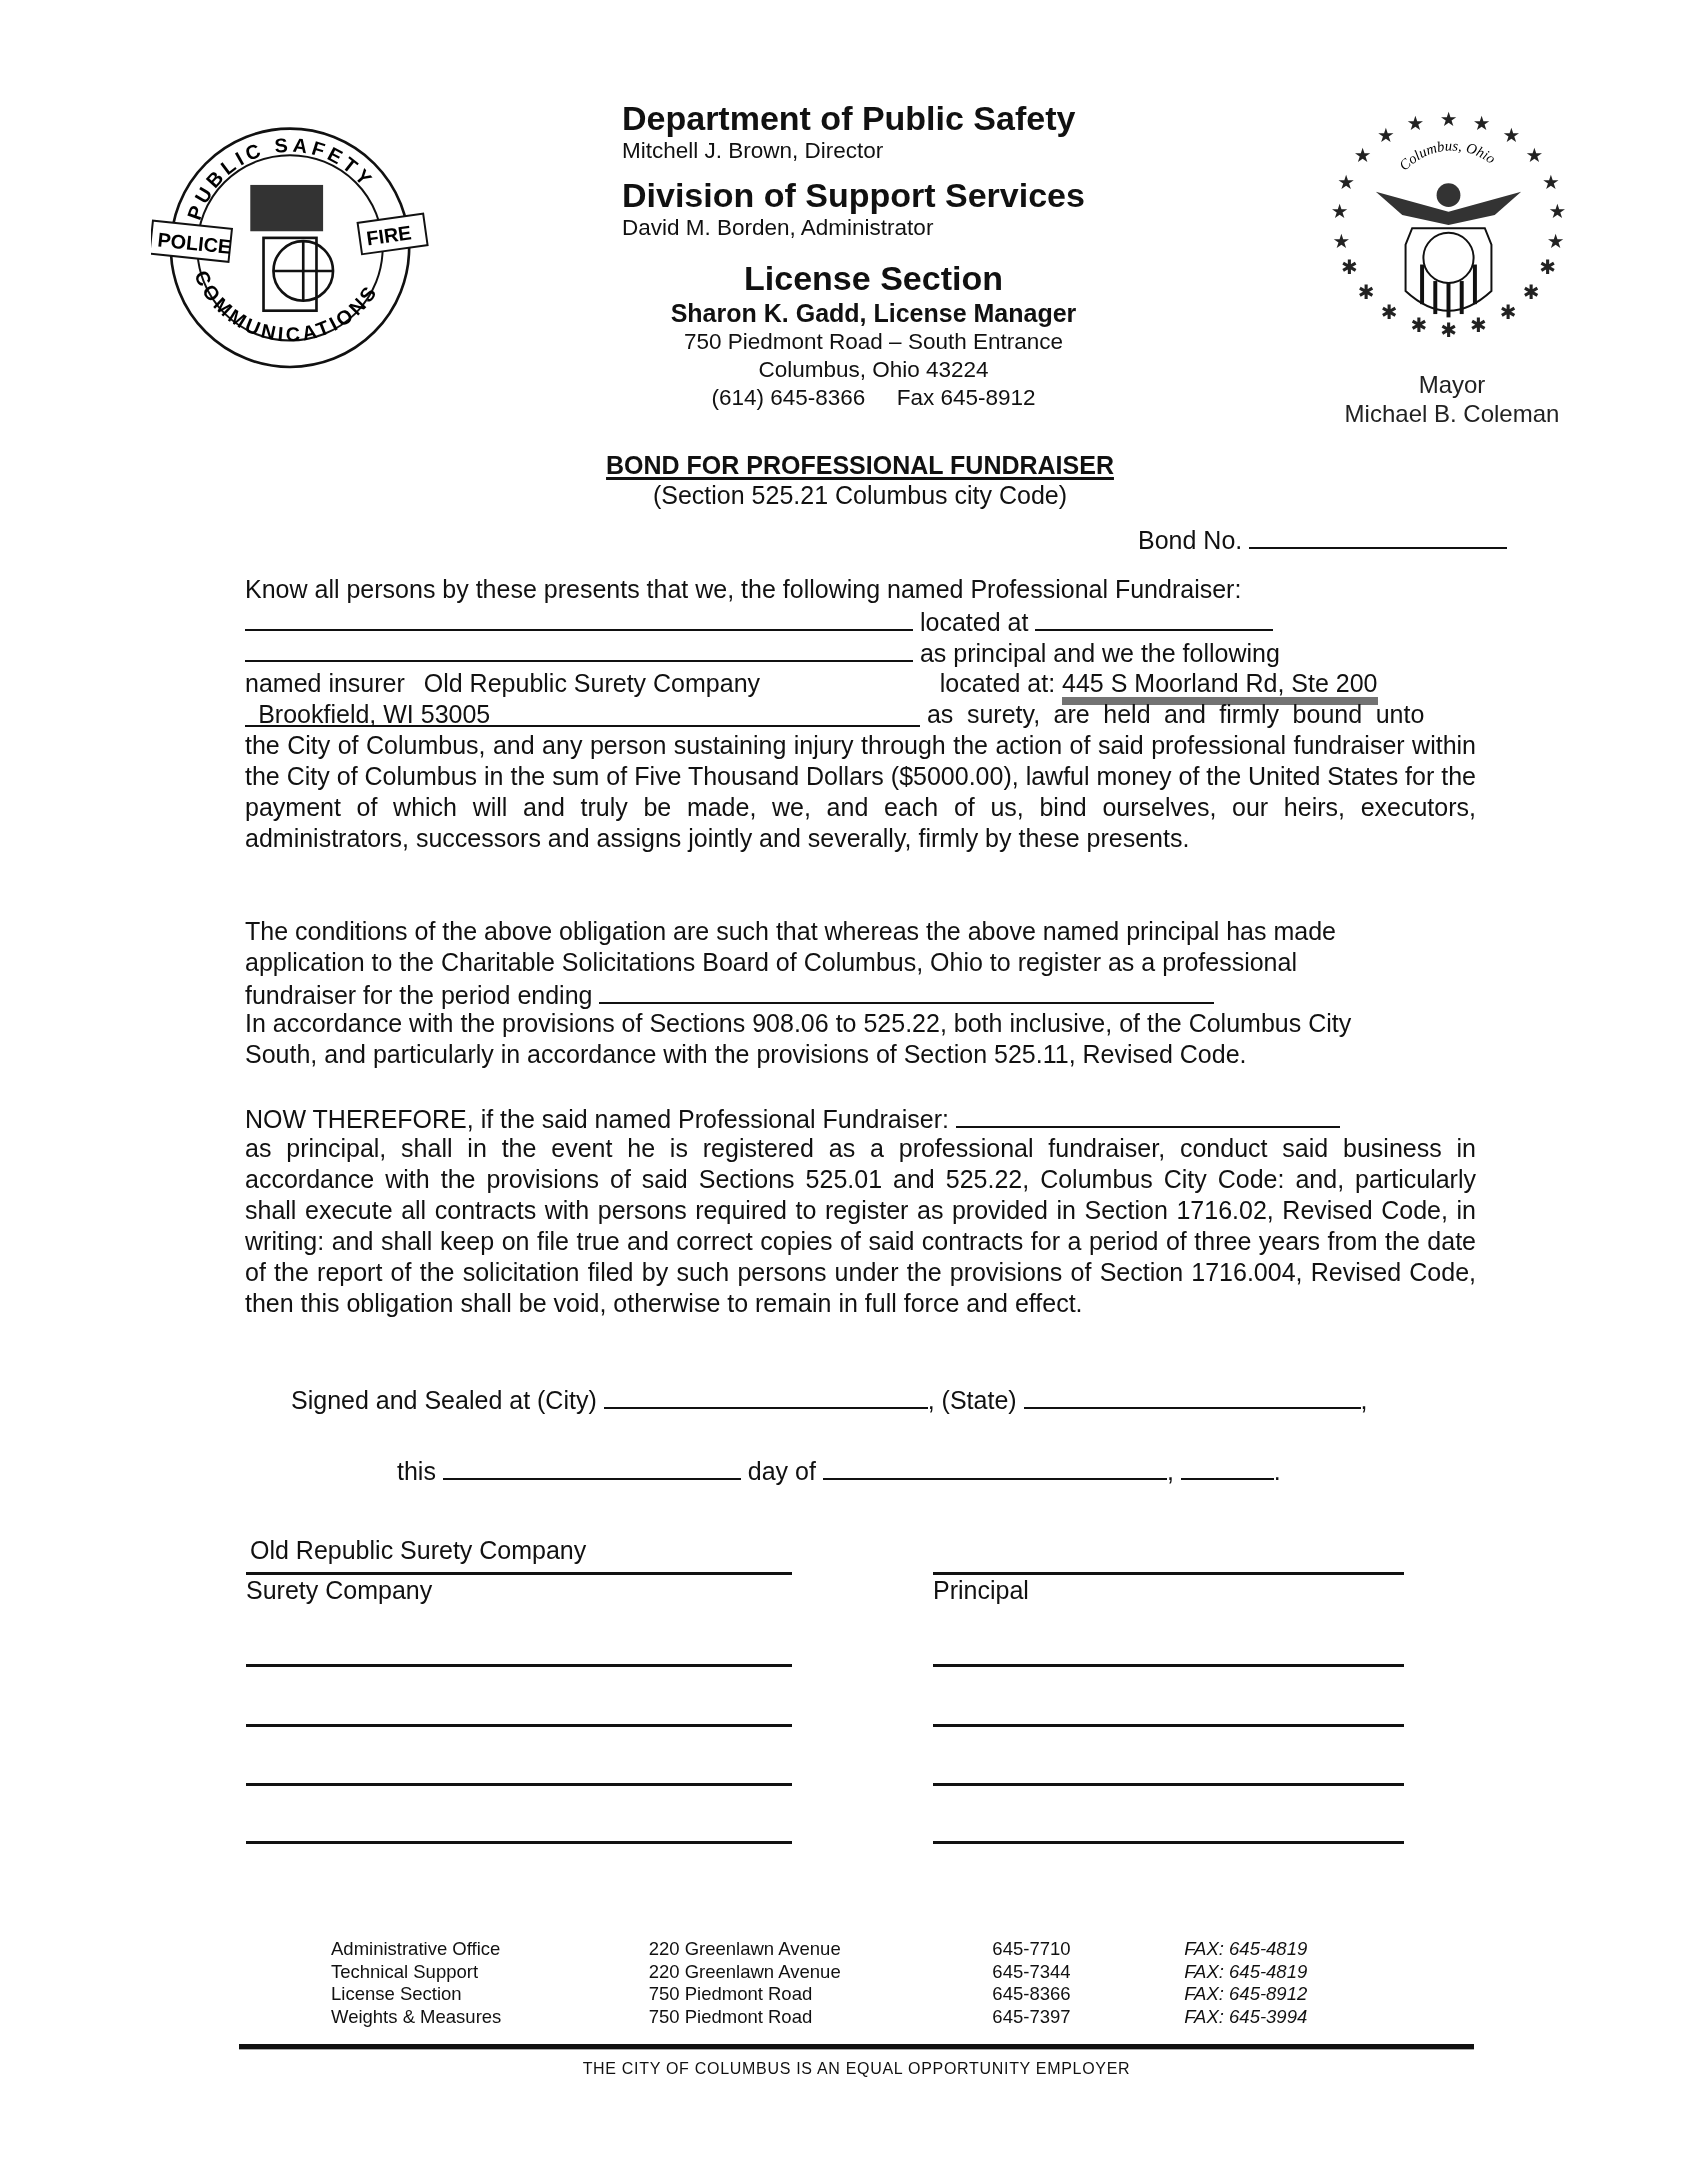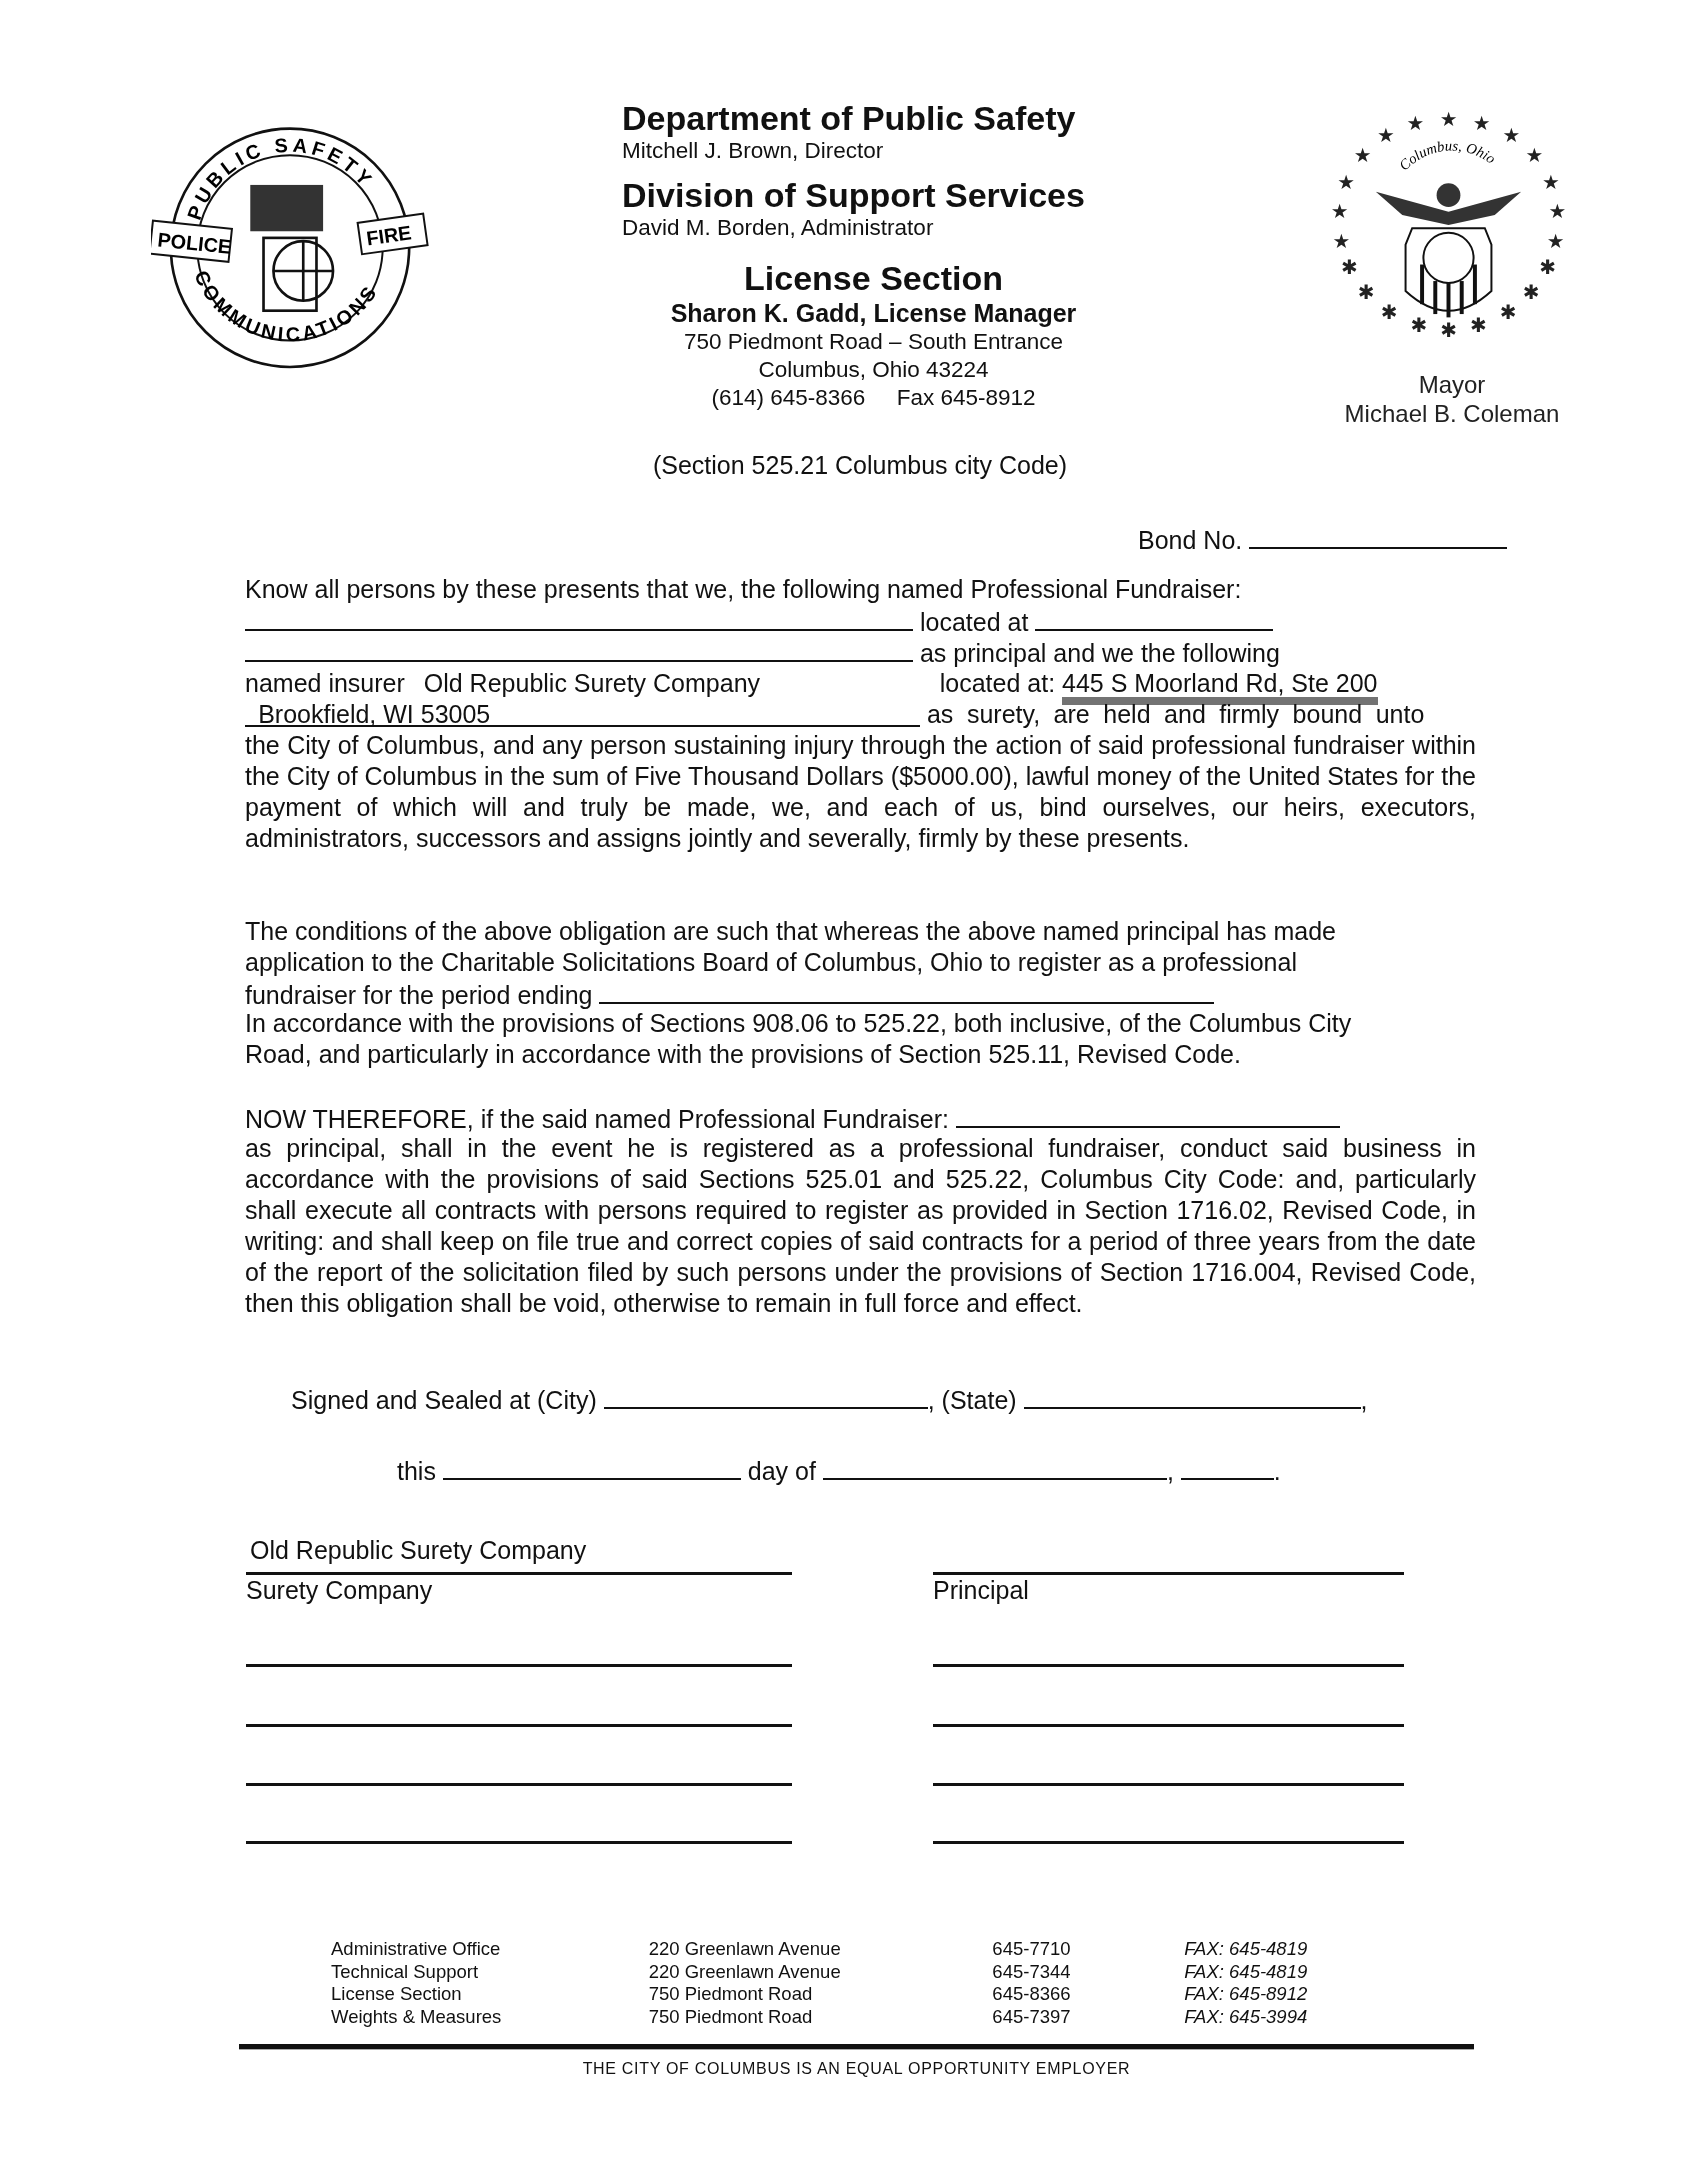--- a/index.html
+++ b/index.html
@@ -118,20 +118,21 @@
       <line x1="230" y1="240" x2="230" y2="300"></line>
     </g>
   </svg>
 </div>
 <div class="abs mayor">
   <div>Mayor</div>
   <div>Michael B. Coleman</div>
 </div>
 
 <div class="abs title-block">
+  <div class="title">BOND FOR PROFESSIONAL FUNDRAISER</div>
   <div class="subtitle">(Section 525.21 Columbus city Code)</div>
 </div>
 
 <div class="abs bond-no">
   <span>Bond No.</span>
   <span class="line" style="width:258px"></span>
 </div>
 
 <div class="fillrow" style="top:574px">Know all persons by these presents that we, the following named Professional Fundraiser:</div>
 
@@ -160,21 +161,21 @@
 
 <div class="abs para body-text justify" style="top:730px">the City of Columbus, and any person sustaining injury through the action of said professional fundraiser within the City of Columbus in the sum of Five Thousand Dollars ($5000.00), lawful money of the United States for the payment of which will and truly be made, we, and each of us, bind ourselves, our heirs, executors, administrators, successors and assigns jointly and severally, firmly by these presents.</div>
 
 <div class="fillrow" style="top:916px">The conditions of the above obligation are such that whereas the above named principal has made</div>
 <div class="fillrow" style="top:947px">application to the Charitable Solicitations Board of Columbus, Ohio to register as a professional</div>
 <div class="fillrow" style="top:978px">
   <span>fundraiser for the period ending</span>
   <span class="line" style="width:615px"></span>
 </div>
 <div class="fillrow" style="top:1008px">In accordance with the provisions of Sections 908.06 to 525.22, both inclusive, of the Columbus City</div>
-<div class="fillrow" style="top:1039px">Road, and particularly in accordance with the provisions of Section 525.11, Revised Code.</div>
+<div class="fillrow" style="top:1039px">South, and particularly in accordance with the provisions of Section 525.11, Revised Code.</div>
 
 <div class="fillrow" style="top:1102px">
   <span>NOW THEREFORE, if the said named Professional Fundraiser:</span>
   <span class="line" style="width:384px"></span>
 </div>
 <div class="abs para body-text justify" style="top:1133px">as principal, shall in the event he is registered as a professional fundraiser, conduct said business in accordance with the provisions of said Sections 525.01 and 525.22, Columbus City Code:  and, particularly shall execute all contracts with persons required to register as provided in Section 1716.02, Revised Code, in writing:  and shall keep on file true and correct copies of said contracts for a period of three years from the date of the report of the solicitation filed by such persons under the provisions of Section 1716.004, Revised Code, then this obligation shall be void, otherwise to remain in full force and effect.</div>
 
 <div class="fillrow" style="top:1383px;left:291px">
   <span>Signed and Sealed at (City)</span>
   <span class="line" style="width:324px"></span><span>, (State)</span>

